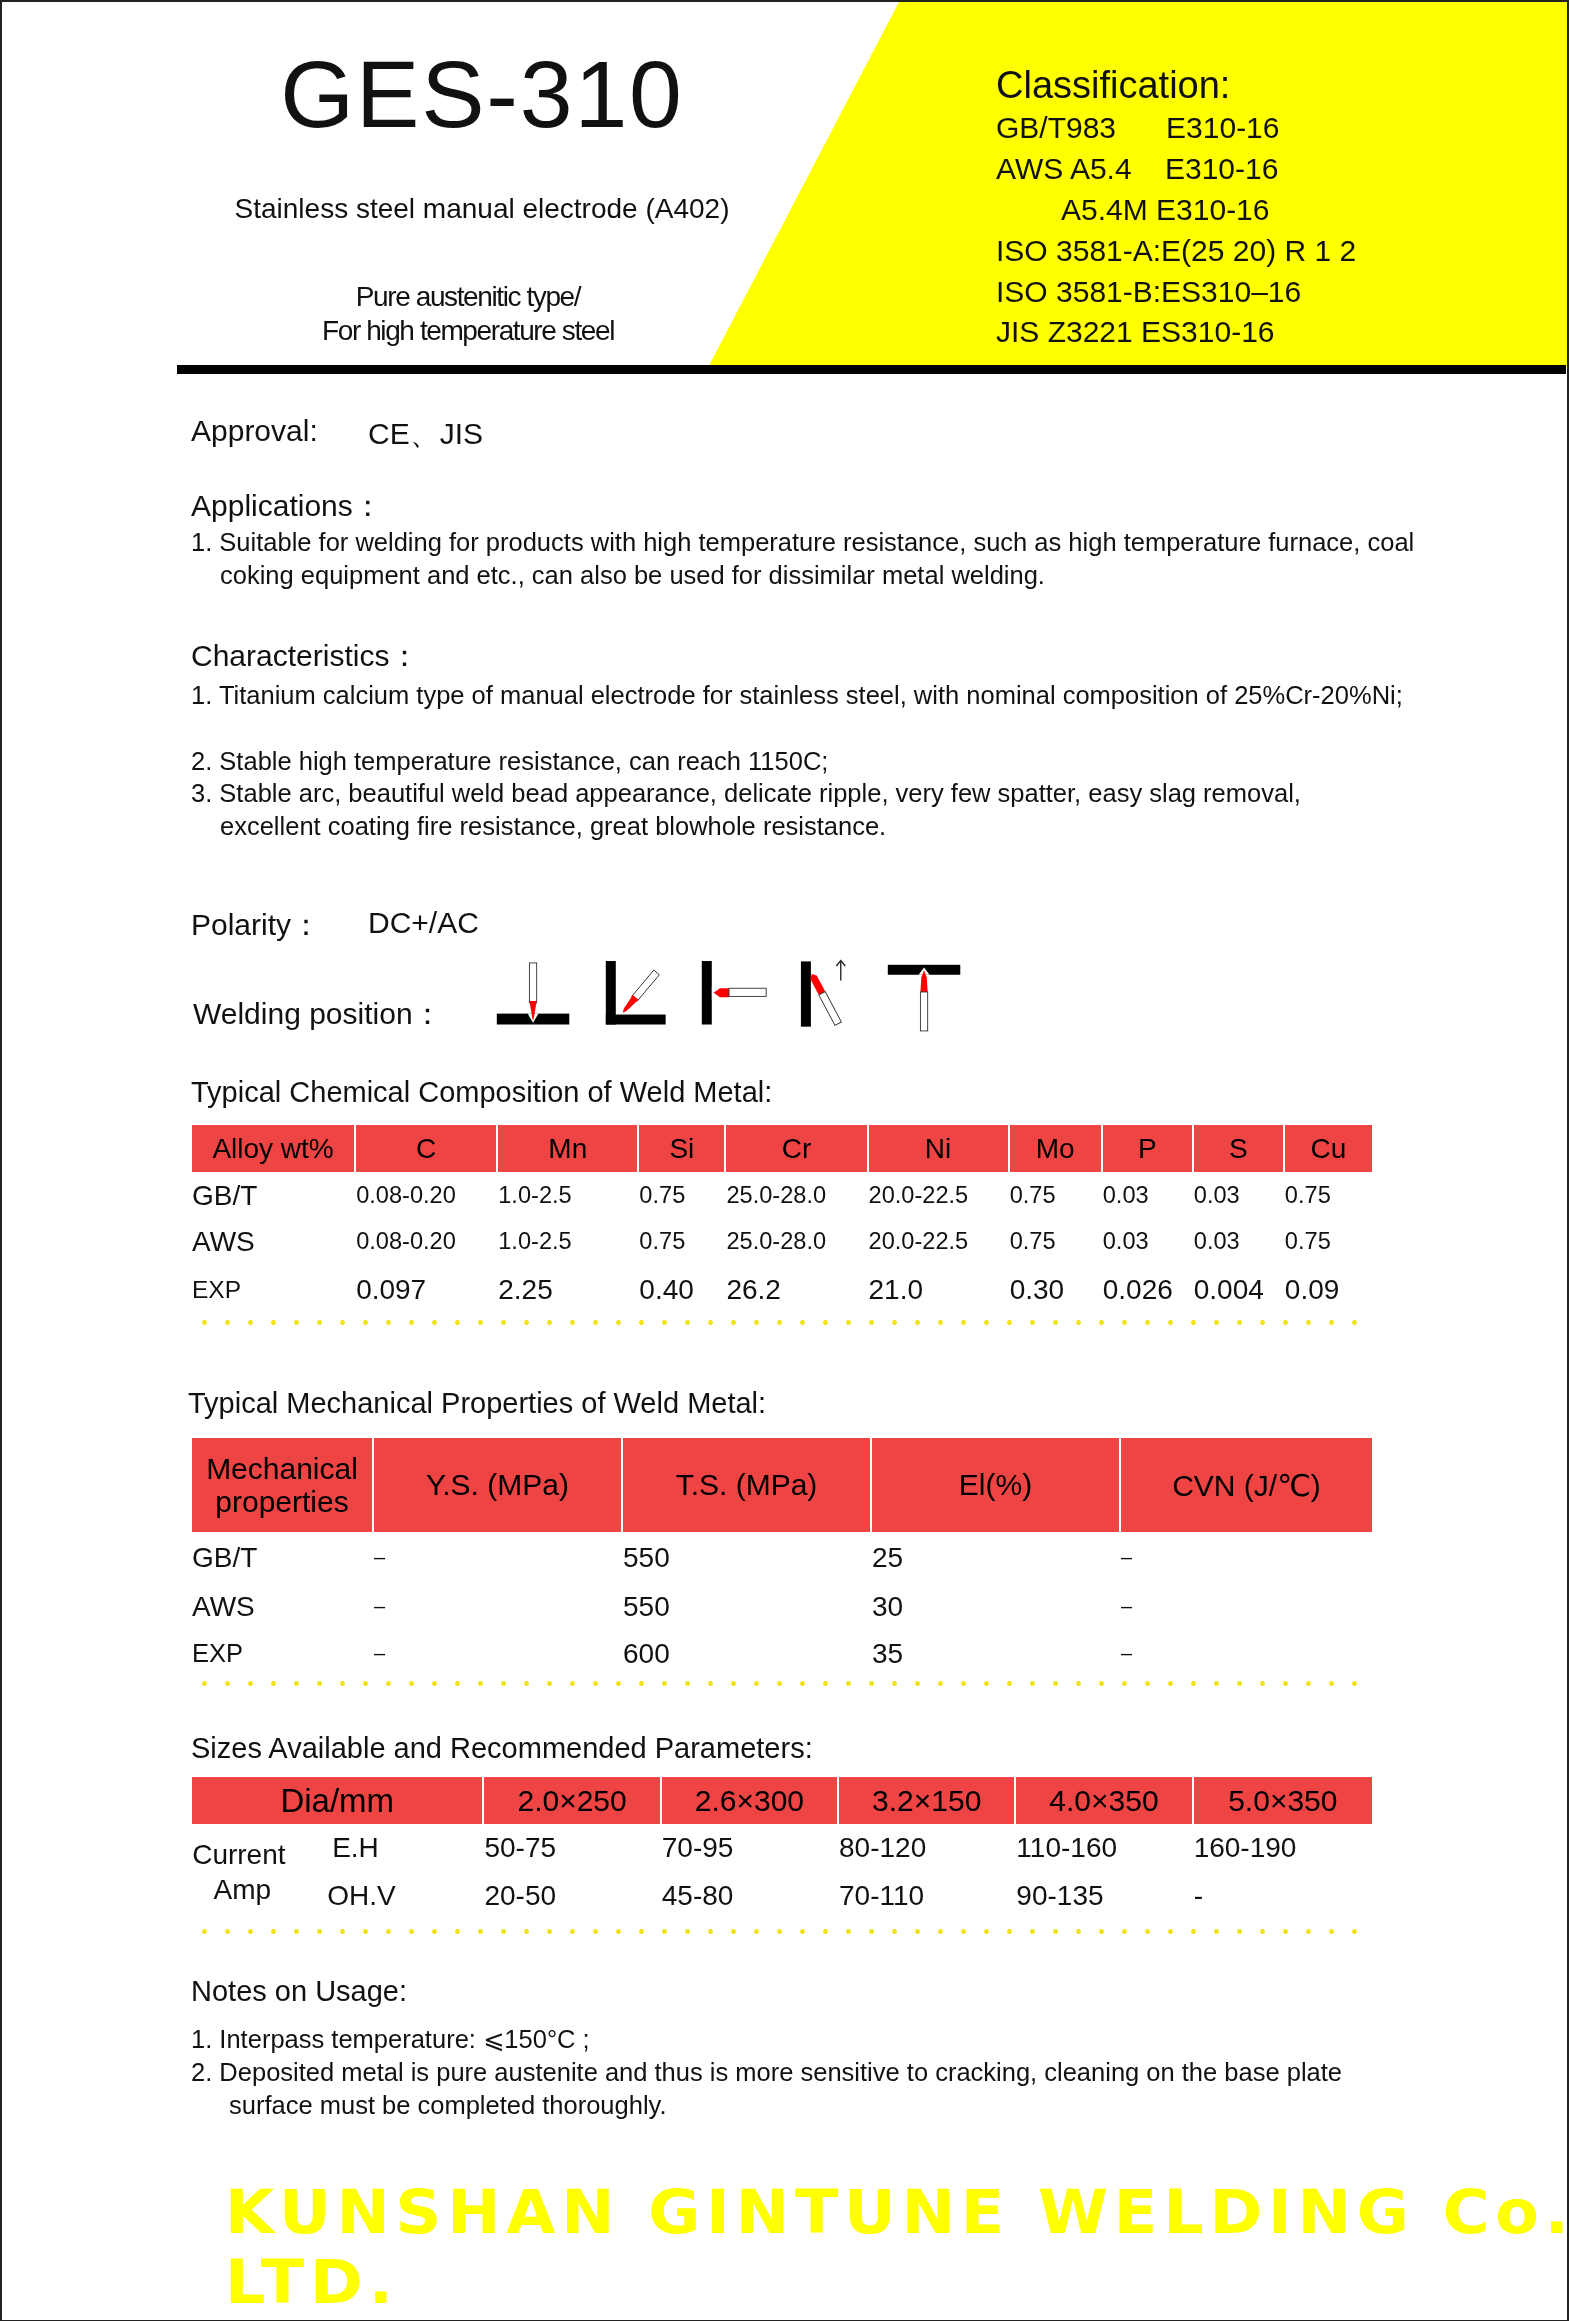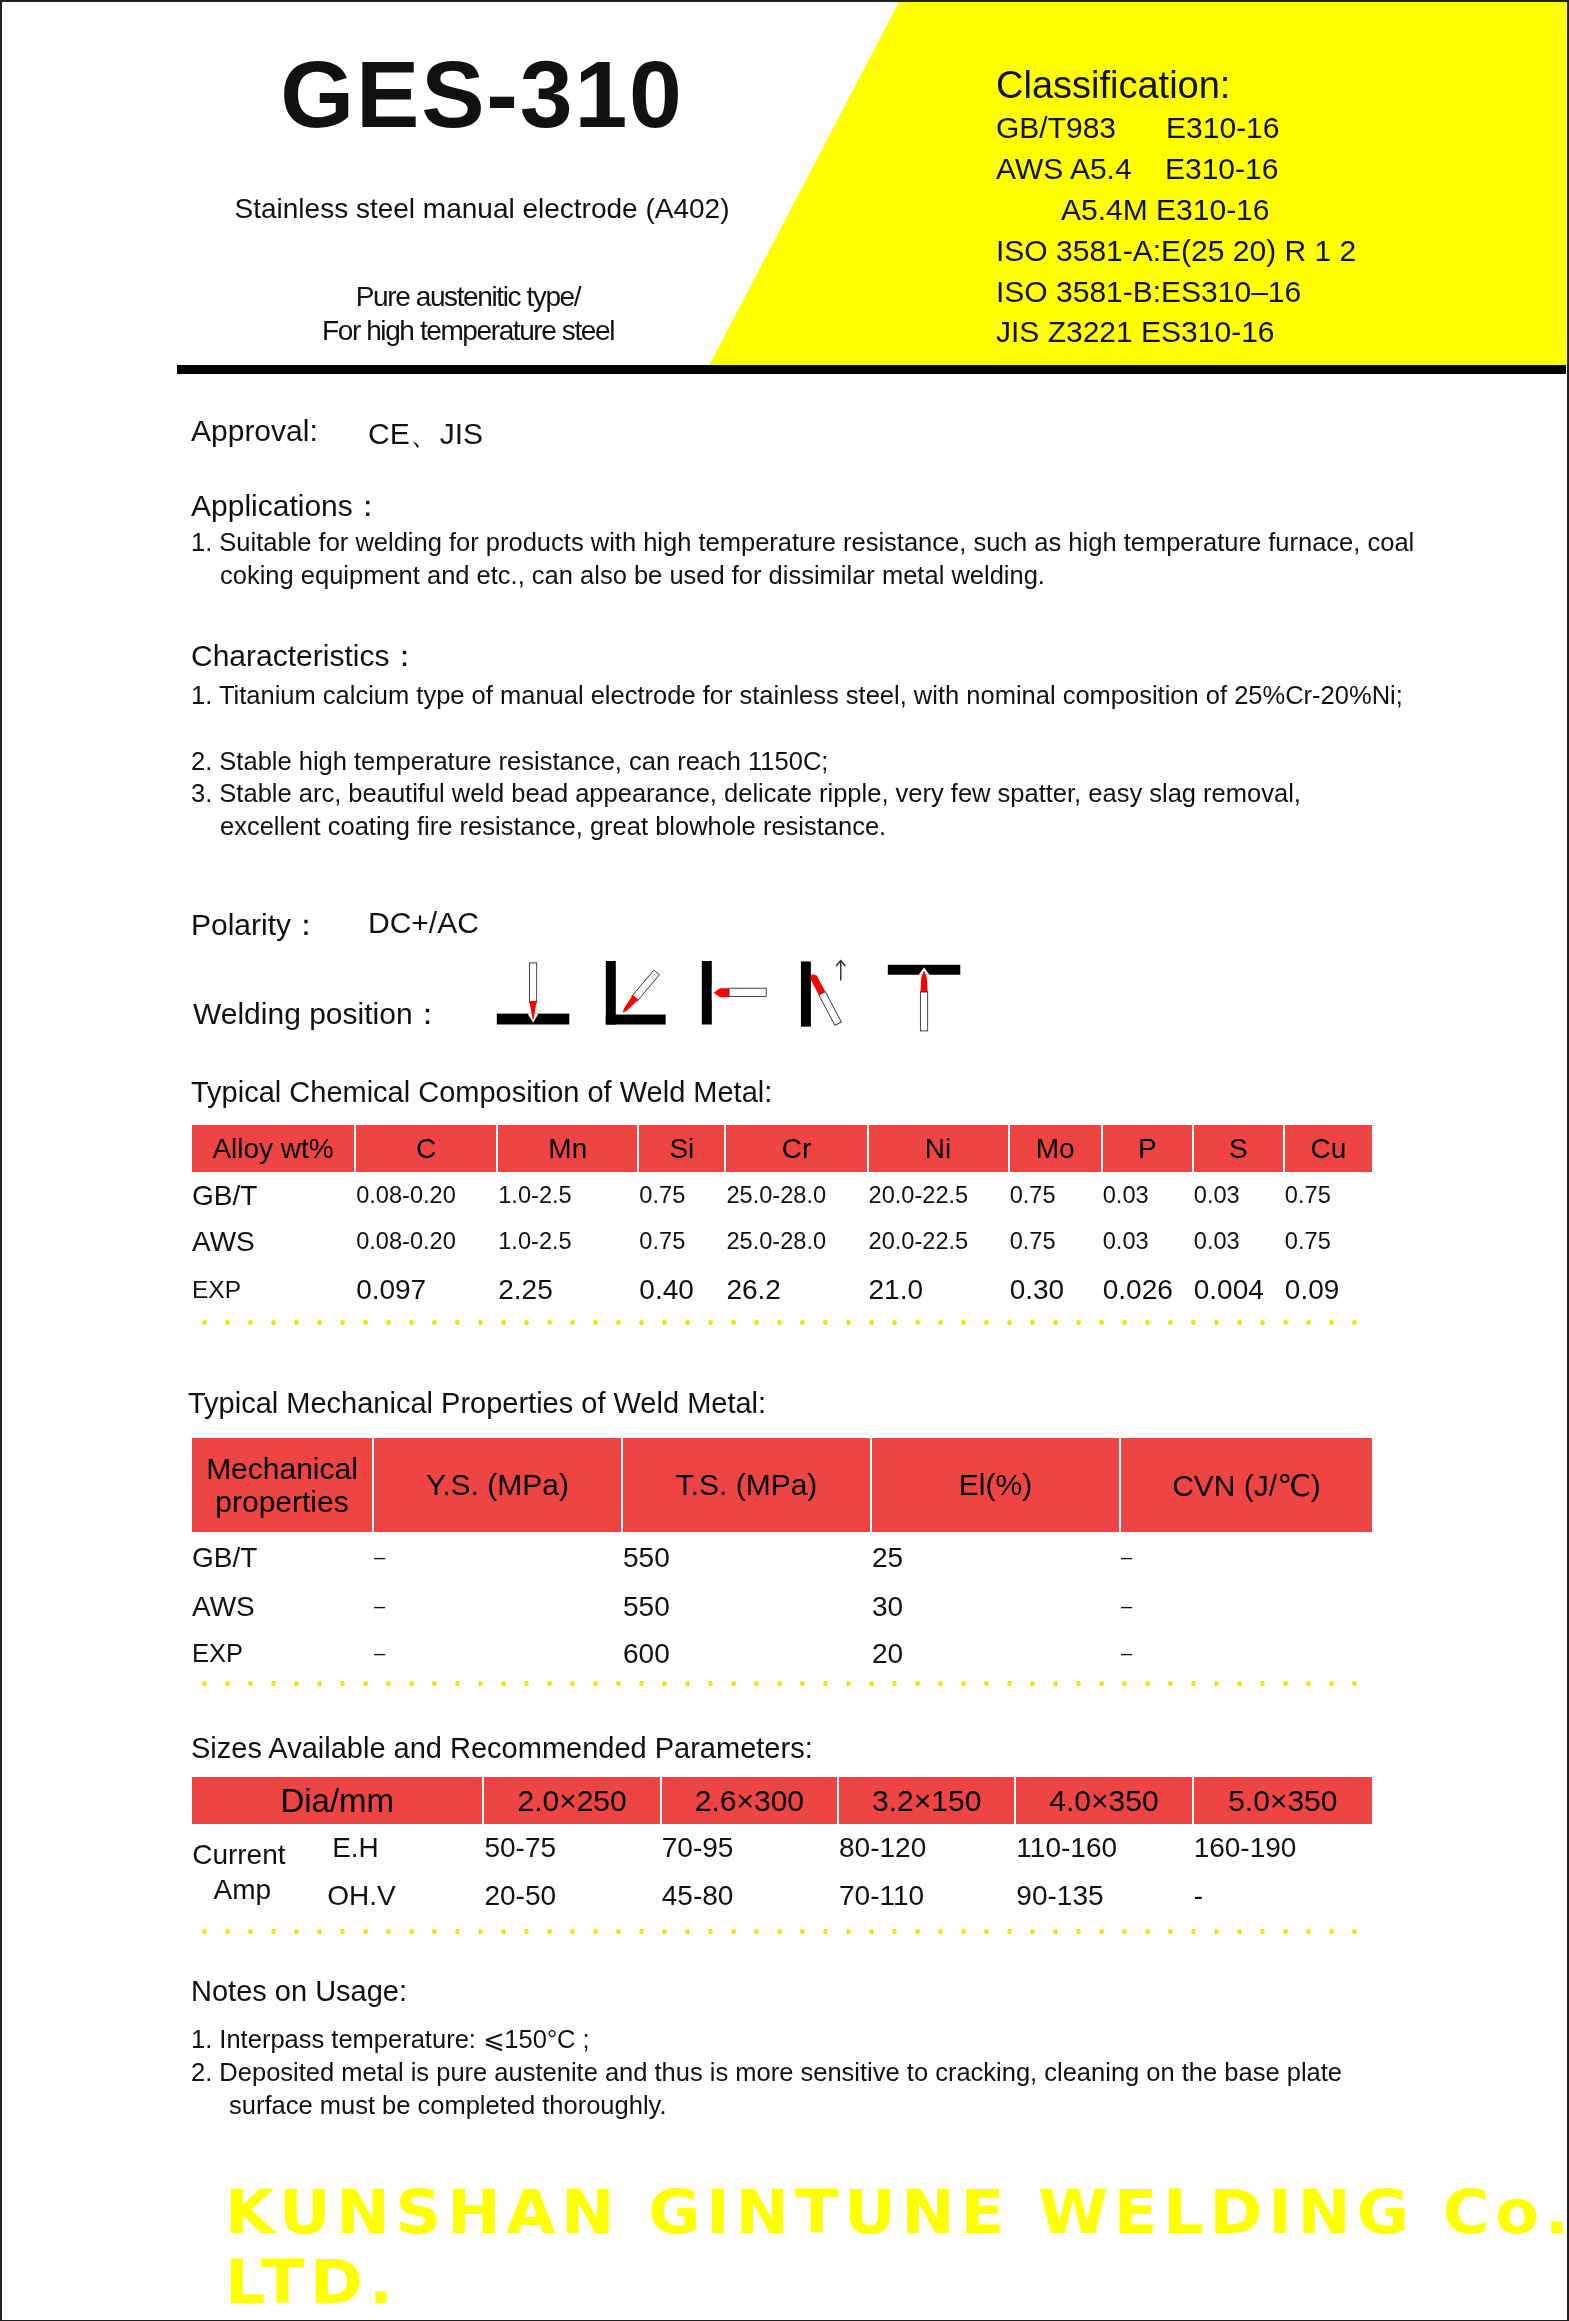--- a/index.html
+++ b/index.html
@@ -1,21 +1,21 @@
 <!DOCTYPE html>
 <html style="font-size:14.5px"><head>
 <meta charset="utf-8">
 <style>
   * { box-sizing: border-box; margin: 0; padding: 0; }
   html, body { width: 1569px; height: 2322px; background: #fff; }
   body { position: relative; font-family: "Liberation Sans", "DejaVu Sans", sans-serif; color: #111; overflow: hidden; }
   .frame { position: absolute; left: 0; top: 0; width: 1569px; height: 2322px; border: 2.7px solid #222; }
   .yellow-band { position: absolute; left: 0; top: 0; width: 1569px; height: 373px; }
   .abs { position: absolute; }
-  .title { left: 173px; top: 47px; width: 618px; text-align: center; font-size: 95px; letter-spacing: 1.8px; font-weight: bold; line-height: 1; }
+  .title { left: 173px; top: 47px; width: 618px; text-align: center; font-size: 95px; letter-spacing: 1.8px; font-weight: normal; line-height: 1; }
   .subtitle { left: 173px; top: 193px; width: 618px; text-align: center; font-size: 28px; }
   .type-line { left: 227px; width: 482px; text-align: center; font-size: 28px; letter-spacing: -1.4px; }
   .class-title { left: 996px; top: 64px; font-size: 38px; }
   .class-line { left: 996px; font-size: 30px; white-space: pre; }
   .head-rule { left: 177px; top: 365px; width: 1389px; height: 9px; background: #000; }
   .label { font-size: 30px; }
   .li { position: absolute; left: 191px; width: 1255px; font-size: 25.5px; line-height: 33px; padding-left: 29px; text-indent: -29px; }
   table { position: absolute; border-collapse: separate; border-spacing: 2.7px 0; }
   th { background: #ef4444; font-weight: normal; text-align: center; color: #000; }
   td { }
@@ -200,21 +200,21 @@
       <td>AWS</td>
       <td style="font-size:20px">–</td>
       <td>550</td>
       <td>30</td>
       <td style="font-size:20px">–</td>
     </tr>
     <tr style="height:47px">
       <td style="font-size:25.5px">EXP</td>
       <td style="font-size:20px">–</td>
       <td>600</td>
-      <td>20</td>
+      <td>35</td>
       <td style="font-size:20px">–</td>
     </tr>
   </tbody>
 </table>
 <div class="dots" style="top:1681px"></div>
 
 <div class="abs label" style="left:191px; top:1732px; font-size:29px">Sizes Available and Recommended Parameters:</div>
 <table style="left:190px; top:1777px; width:1184px">
   <colgroup>
     <col style="width:95px">

